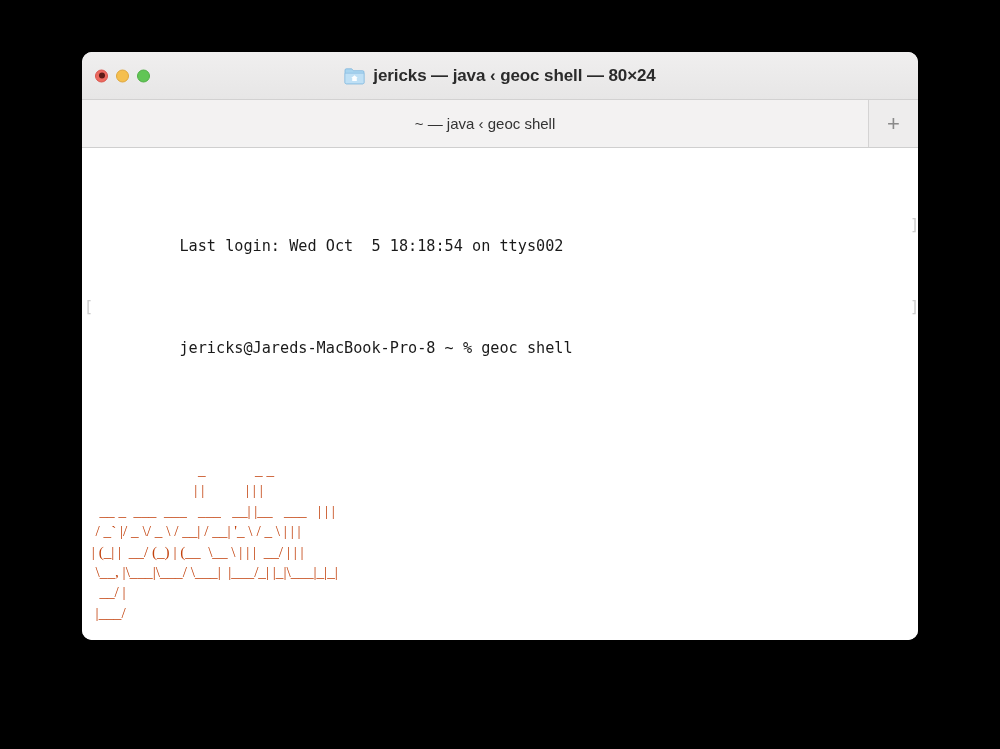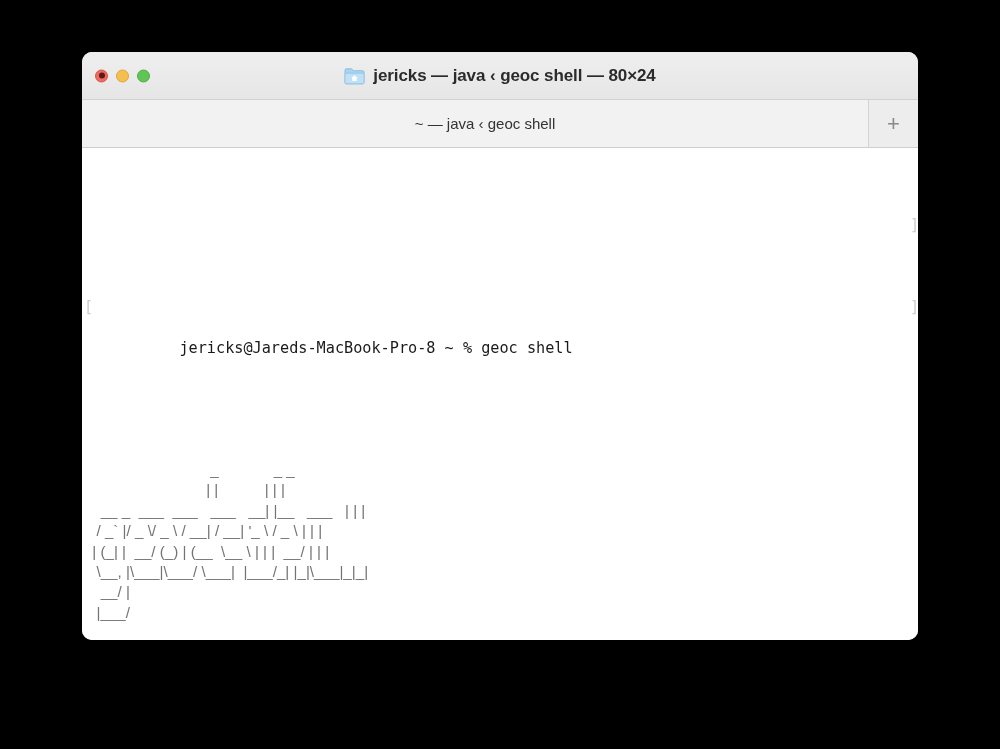--- a/index.html
+++ b/index.html
@@ -96,23 +96,23 @@
   .line { position:relative; height:20.4px; }
   .bracket-l {
     position:absolute; left:-4px; top:0;
     color:#cccccc;
   }
   .bracket-r {
     position:absolute; left:822px; top:0;
     color:#cccccc;
   }
   .ascii {
-    font-family:Liberation Sans, sans-serif;
+    font-family:Liberation Serif, serif;
     font-size:15.2px; line-height:20.4px;
-    white-space:pre; color:#737373;
+    white-space:pre; color:#c2410c;
   }
   .spacer { height:20.4px; }
 </style>
 </head>
 <body>
 
 <div id="screen">
 
   <div class="window">
 
@@ -140,20 +140,21 @@
       </div>
       <div class="newtab">
         <span>+</span>
       </div>
     </div>
 
     <div class="term">
       <div class="term-inner">
 
         <div class="line">
+          <span>Last login: Wed Oct  5 18:18:54 on ttys002</span>
           <span class="bracket-r">]</span>
         </div>
 
         <div class="line">
           <span class="bracket-l">[</span>
           <span>jericks@Jareds-MacBook-Pro-8 ~ % geoc shell</span>
           <span class="bracket-r">]</span>
         </div>
 
         <div class="spacer"></div>

